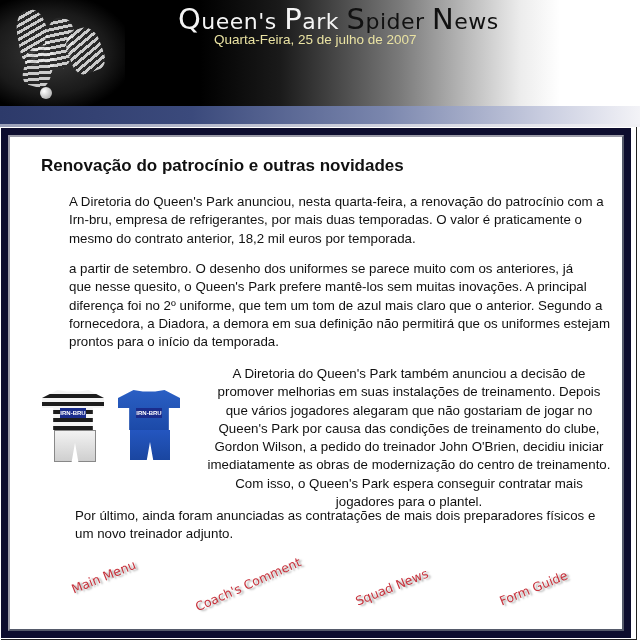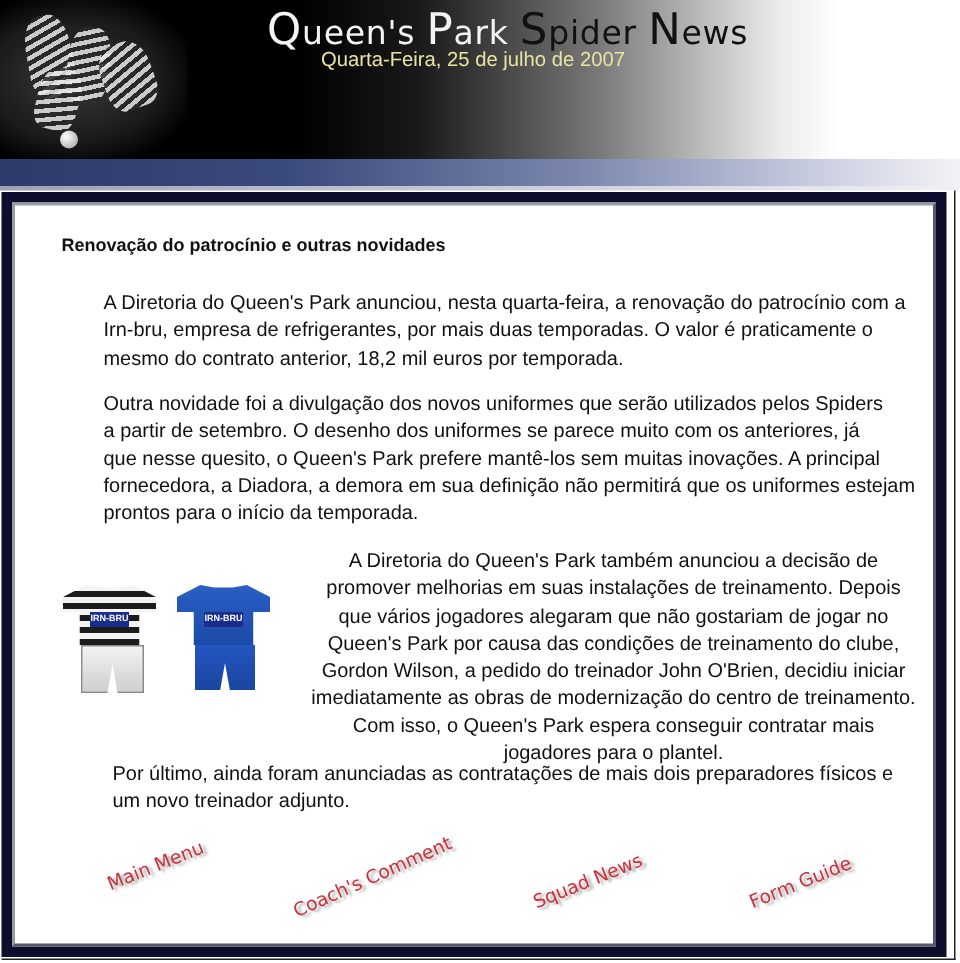--- a/index.html
+++ b/index.html
@@ -53,21 +53,21 @@
     .frame {
       position: absolute; left: 1px; top: 128px; width: 630px; height: 510px;
       box-sizing: border-box;
       border: 7px solid #0d0d2e;
       background: #fff;
     }
     .frame-inner {
       position: absolute; left: 0; top: 0; right: 0; bottom: 0;
       border: 2px solid #9a9aa6; border-right-color: #555a6a; border-bottom-color: #555a6a;
     }
-    .headline { position: absolute; left: 41px; top: 156px; font-size: 12px; font-weight: bold; white-space: nowrap; }
+    .headline { position: absolute; left: 41px; top: 156px; font-size: 17px; font-weight: bold; white-space: nowrap; }
     .p { position: absolute; left: 41px; width: 580px; font-size: 13.3px; line-height: 18.3px; }
     .p .ln { display: block; white-space: nowrap; margin-left: 28px; }
     .kits { position: absolute; left: 38px; top: 380px; width: 150px; height: 90px; }
     .kit { position: absolute; width: 70px; height: 90px; }
     .shirt {
       position: absolute; left: 2px; top: 10px; width: 62px; height: 40px;
       clip-path: polygon(0% 20%, 25% 0%, 40% 4%, 60% 4%, 75% 0%, 100% 20%, 100% 45%, 82% 45%, 82% 100%, 18% 100%, 18% 45%, 0% 45%);
     }
     .shorts {
       position: absolute; left: 14px; top: 50px; width: 40px; height: 30px;
@@ -116,23 +116,23 @@
 
 <div class="headline">Renovação do patrocínio e outras novidades</div>
 
 <div class="p" style="top:193px;">
   <span class="ln">A Diretoria do Queen's Park anunciou, nesta quarta-feira, a renovação do patrocínio com a</span>
   <span class="ln">Irn-bru, empresa de refrigerantes, por mais duas temporadas. O valor é praticamente o</span>
   <span class="ln">mesmo do contrato anterior, 18,2 mil euros por temporada.</span>
 </div>
 
 <div class="p" style="top:260px;">
-  <span class="ln">Outra novidade foi a divulgação dos novos uniformes que serão utilizados pelos Spiders</span>
   <span class="ln">a partir de setembro. O desenho dos uniformes se parece muito com os anteriores, já</span>
   <span class="ln">que nesse quesito, o Queen's Park prefere mantê-los sem muitas inovações. A principal</span>
+  <span class="ln">diferença foi no 2º uniforme, que tem um tom de azul mais claro que o anterior. Segundo a</span>
   <span class="ln">fornecedora, a Diadora, a demora em sua definição não permitirá que os uniformes estejam</span>
   <span class="ln">prontos para o início da temporada.</span>
 </div>
 
 <div class="kits">
   <div class="kit kit1" style="left:2px;top:0;">
     <div class="shirt"></div>
     <div class="sponsor">IRN-BRU</div>
     <div class="shorts"></div>
   </div>

